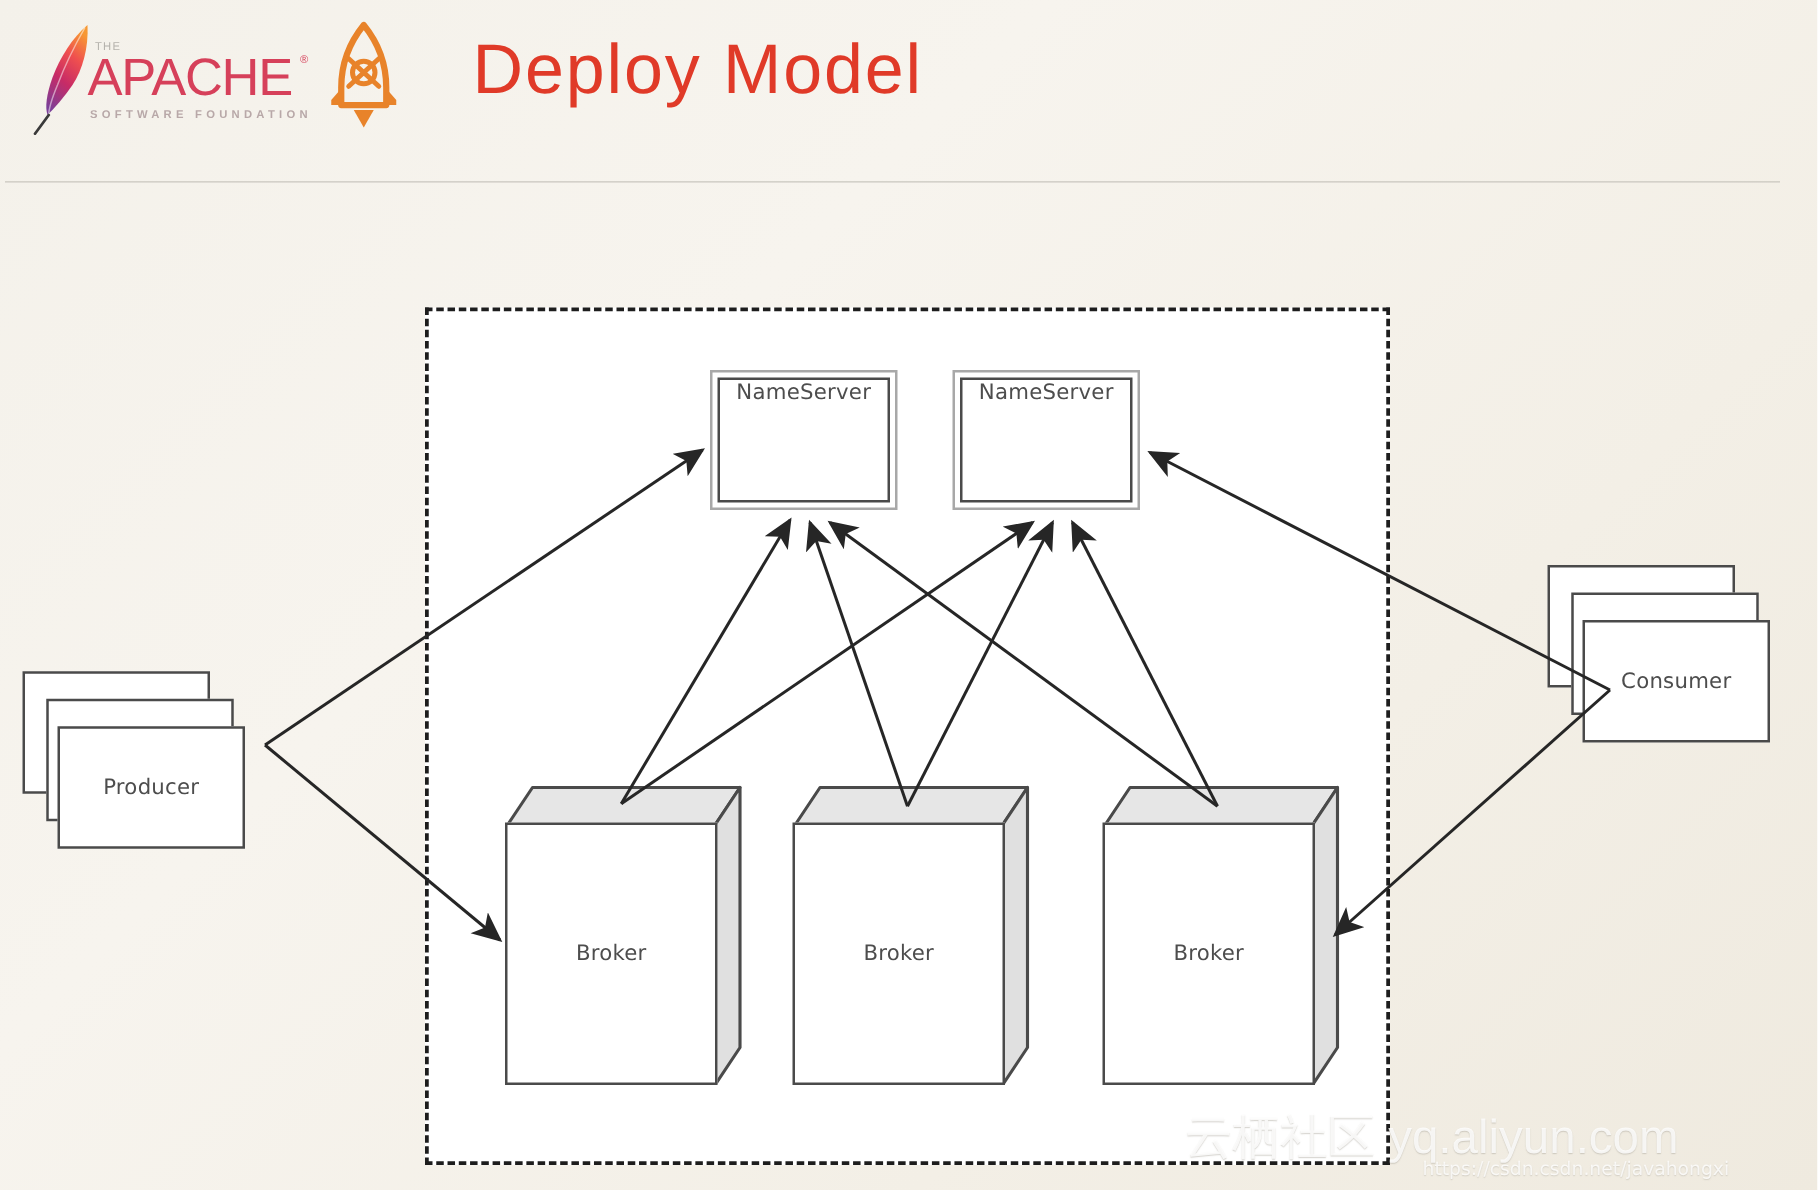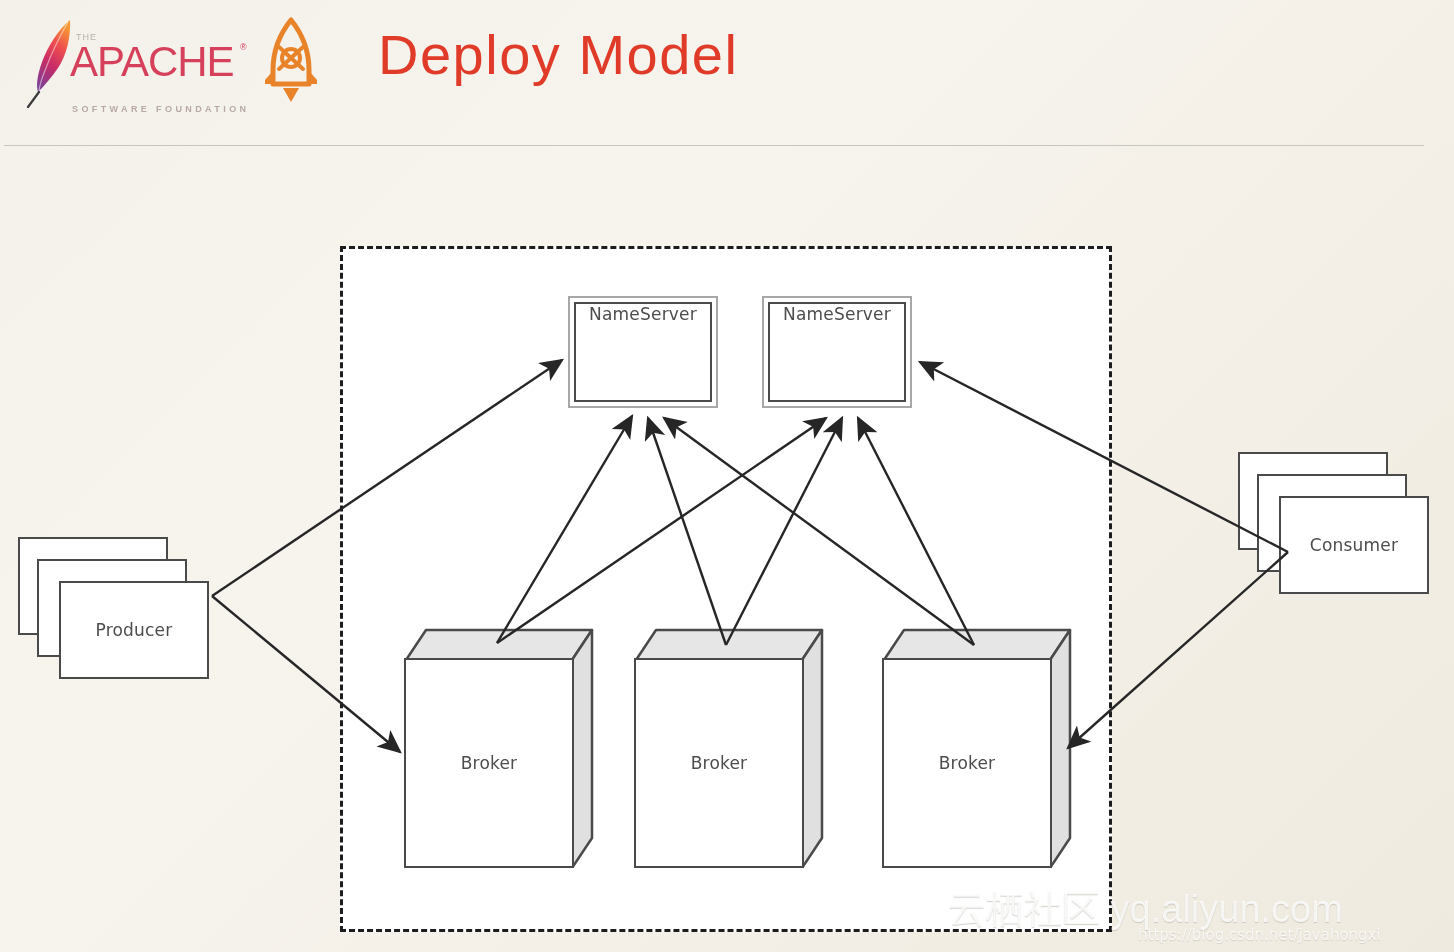--- a/index.html
+++ b/index.html
@@ -150,21 +150,21 @@
     position: absolute;
     box-sizing: border-box;
     border: 2px solid #4a4a4a;
     background: #ffffff;
     width: 150px;
     height: 98px;
   }
   .stack .sheet-back  { left: 0px;  top: 0px;  }
   .stack .sheet-mid   { left: 19px; top: 22px; }
   .stack .sheet-front {
-    left: 41px; top: 44px;
+    left: 28px; top: 44px;
     display: flex;
     align-items: center;
     justify-content: center;
     text-align: right;
   }
   #producer-stack { left: 18px;  top: 497px; margin-top: 40px; }
   #consumer-stack { left: 1238px; top: 452px; }
 
   
   #arrow-layer {
@@ -223,21 +223,21 @@
           </linearGradient>
         </defs>
 
         <path d="M52 8 C40 18 30 34 24 50 C19 64 18 74 20 80 C26 74 33 66 40 56 C48 44 53 26 52 8 Z" fill="url(#featherGrad)"></path>
         <path d="M50 10 C42 24 34 40 28 56 C23 68 21 76 21 80" fill="none" stroke="#ffffff" stroke-width="1.2" opacity="0.5"></path>
 
         <path d="M21 80 L10 95" stroke="#3a3a3a" stroke-width="2.2" fill="none" stroke-linecap="round"></path>
       </svg>
       <div style="position:absolute; left:58px; top:20px; font-family:'Liberation Sans',sans-serif; font-size:9px; letter-spacing:1px; color:#b5b2ac;">THE</div>
       <div style="position:absolute; left:52px; top:26px; font-family:'Liberation Sans',sans-serif; font-size:42px; font-weight:400; letter-spacing:-1px; color:#d6405a;">APACHE</div>
-      <div style="position:absolute; left:54px; top:74px; font-family:'Liberation Sans',sans-serif; font-size:9px; font-weight:700; letter-spacing:3.4px; color:#b8a8a8;margin-top:18px;">SOFTWARE FOUNDATION</div>
+      <div style="position:absolute; left:54px; top:74px; font-family:'Liberation Sans',sans-serif; font-size:9px; font-weight:700; letter-spacing:3.4px; color:#b8a8a8;">SOFTWARE FOUNDATION</div>
       <div style="position:absolute; left:222px; top:30px; font-family:'Liberation Sans',sans-serif; font-size:9px; color:#d6405a;">®</div>
     </div>
 
     <div id="rocketmq-logo">
       <svg width="78" height="94" viewBox="0 0 78 94">
         <path d="M39 6 C26 22 21 40 21 56 L21 70 L57 70 L57 56 C57 40 52 22 39 6 Z" fill="none" stroke="#e8832a" stroke-width="5" stroke-linejoin="round"></path>
         <circle cx="39" cy="44" r="9" fill="none" stroke="#e8832a" stroke-width="4"></circle>
         <path d="M27 33 L51 55 M51 33 L27 55" stroke="#e8832a" stroke-width="4" stroke-linecap="round"></path>
         <path d="M13 66 L20 58 L20 70 L13 70 Z" fill="#e8832a"></path>
         <path d="M65 66 L58 58 L58 70 L65 70 Z" fill="#e8832a"></path>
@@ -343,16 +343,16 @@
 
         <line x1="1288" y1="552" x2="920" y2="362"></line>
 
         <line x1="1288" y1="552" x2="1068" y2="748"></line>
       </g>
     </svg>
   </div>
 
   <div id="watermark">
     <div id="watermark-main">云栖社区  yq.aliyun.com</div>
-    <div id="watermark-sub">https://blog.csdn.net/javahongxi</div>
+    <div id="watermark-sub">https://csdn.csdn.net/javahongxi</div>
   </div>
 
 </div>
 
 </body></html>

